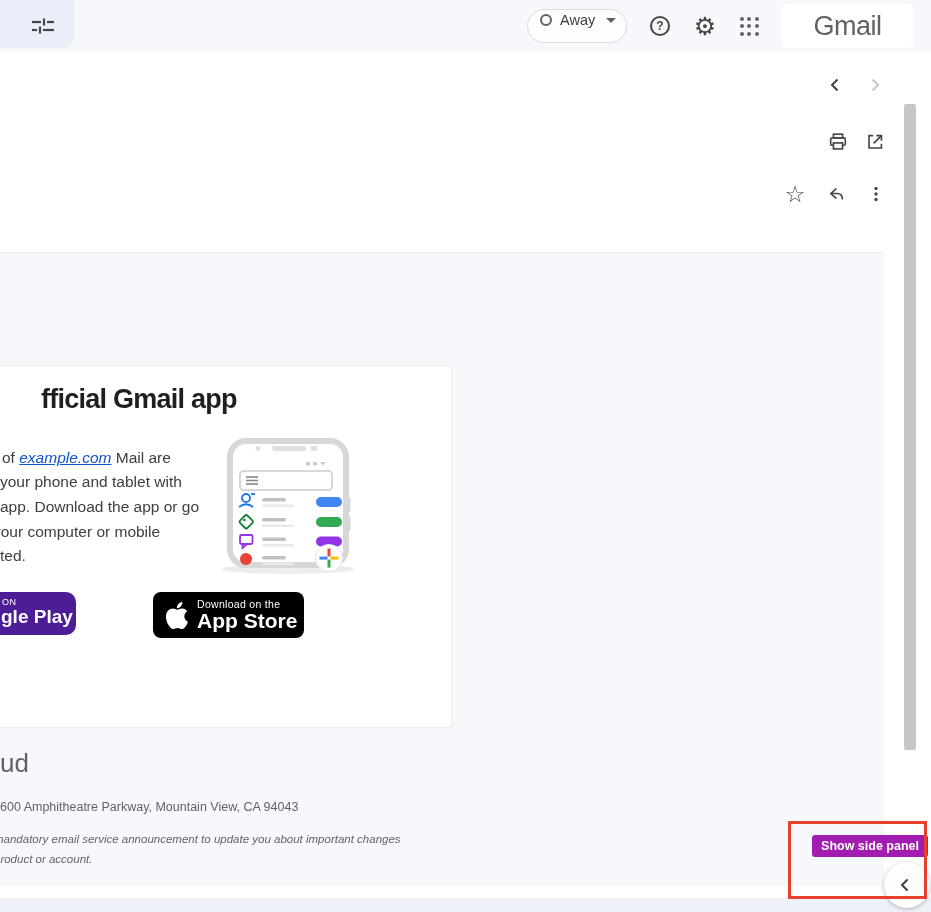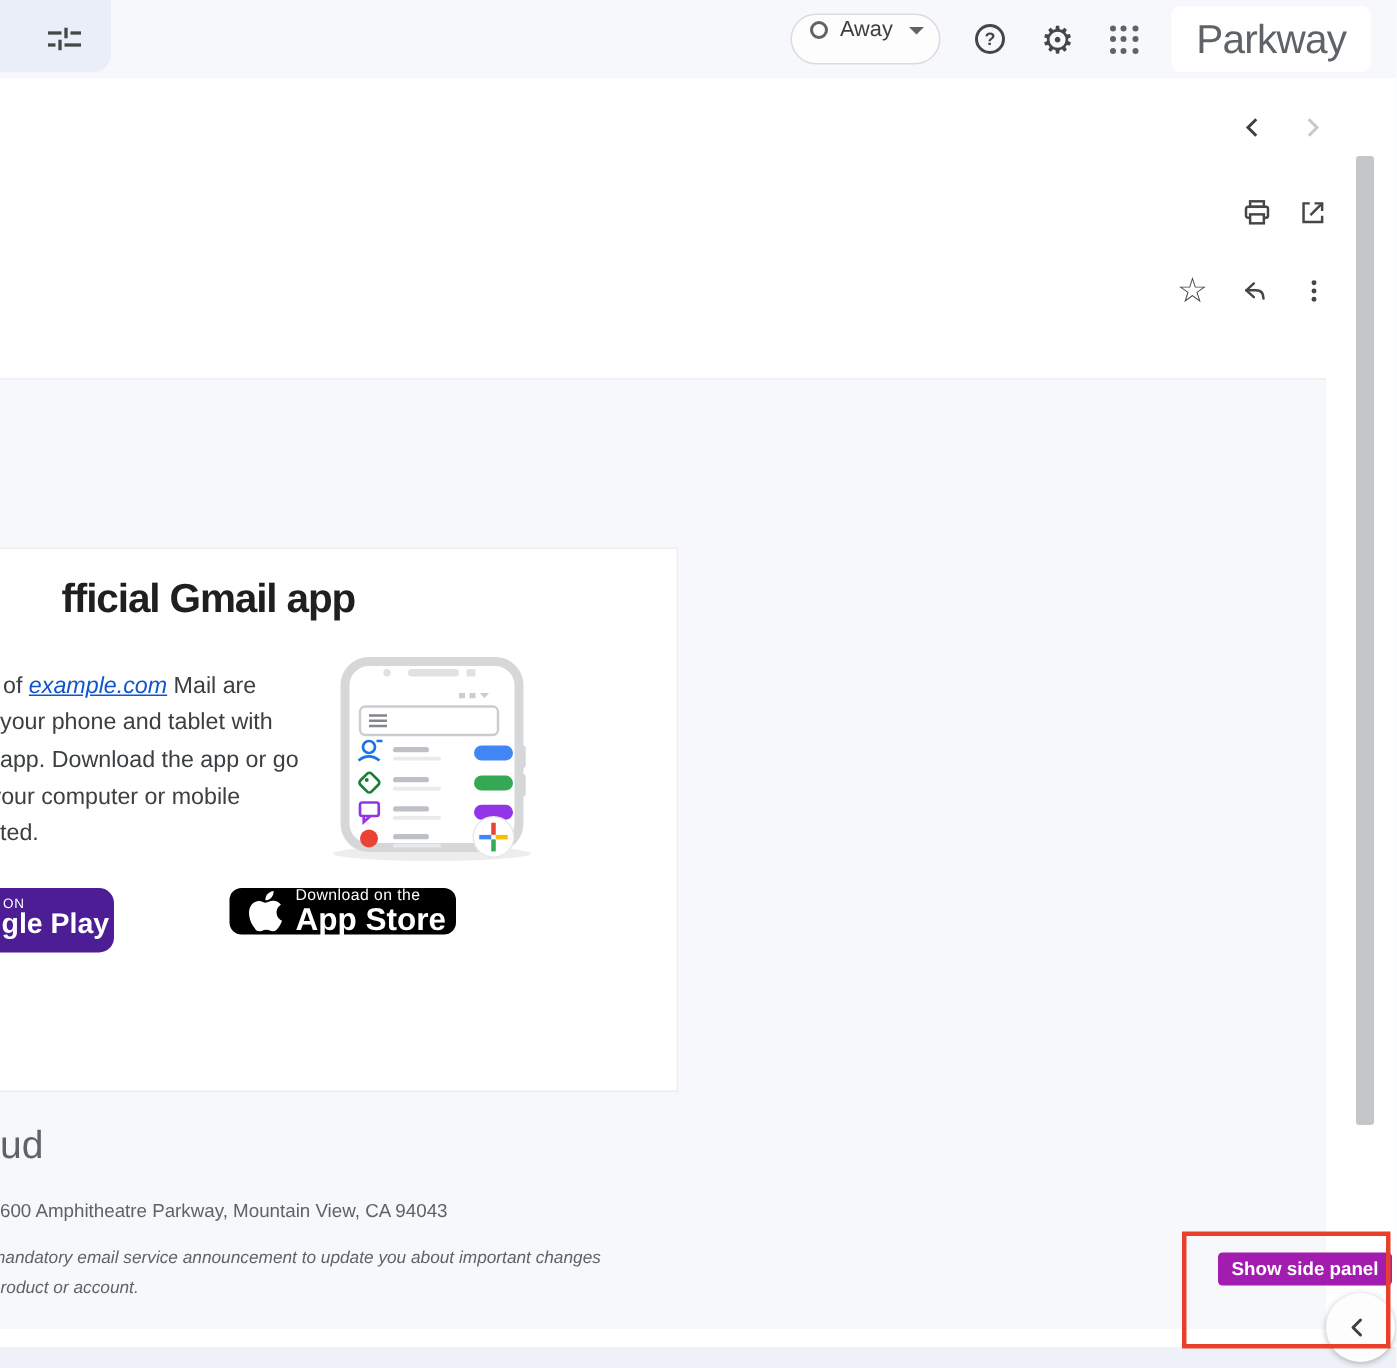--- a/index.html
+++ b/index.html
@@ -38,21 +38,21 @@
   .bottom-strip{left:0;top:898px;width:931px;height:14px;background:#eef2f8;}
 
   .email-card{left:-20px;top:365px;width:472px;height:363px;background:#ffffff;border:1px solid #ededed;box-sizing:border-box;}
   .email-heading{left:0;top:384px;font-size:27px;font-weight:700;letter-spacing:-0.75px;color:#1f1f1f;white-space:nowrap;padding-left:41px;}
   .pline{font-size:15.5px;color:#3c4043;white-space:nowrap;}
   .pline a{color:#1155cc;text-decoration:underline;font-style:italic;}
 
   .play-badge{left:0;top:592px;width:76px;height:43px;background:#4c1d95;border-radius:0 10px 10px 0;overflow:hidden;}
   .play-top{position:absolute;left:2px;top:5px;color:#fff;font-size:9px;letter-spacing:0.5px;}
   .play-bottom{position:absolute;left:1px;top:14px;color:#fff;font-size:19px;font-weight:700;white-space:nowrap;}
-  .as-badge{left:153px;top:592px;width:151px;height:31px;background:#000;border-radius:8px;
+  .as-badge{left:153px;top:592px;width:151px;height:46px;background:#000;border-radius:8px;
     display:flex;align-items:center;box-sizing:border-box;padding-left:13px;}
   .as-text{margin-left:9px;color:#fff;}
   .as-top{font-size:10.5px;letter-spacing:0.3px;line-height:12px;}
   .as-bottom{font-size:21px;font-weight:600;line-height:22px;white-space:nowrap;}
 
   .footer-brand{left:0;top:748px;font-size:26px;color:#5f6368;}
   .footer-address{left:0;top:800px;font-size:12.5px;color:#5f6368;white-space:nowrap;}
   .fineprint{font-size:11.5px;font-style:italic;color:#5f6368;white-space:nowrap;}
 
   
@@ -109,21 +109,21 @@
           <i></i>
           <i></i>
           <i></i>
           <i></i>
           <i></i>
           <i></i>
       </span>
     </div>
 
     <div class="abs google-box">
-      <span class="google-word">Parkway</span>
+      <span class="google-word">Gmail</span>
     </div>
   </div>
 
   <div class="abs iconbtn" style="left:821px;top:71px;">
     <svg width="18" height="18" viewBox="0 0 18 18">
       <path d="M11.5 3.5 L6 9 l5.5 5.5" fill="none" stroke="#3c4043" stroke-width="2"></path>
     </svg>
   </div>
   <div class="abs iconbtn" style="left:861px;top:71px;">
     <svg width="18" height="18" viewBox="0 0 18 18">

